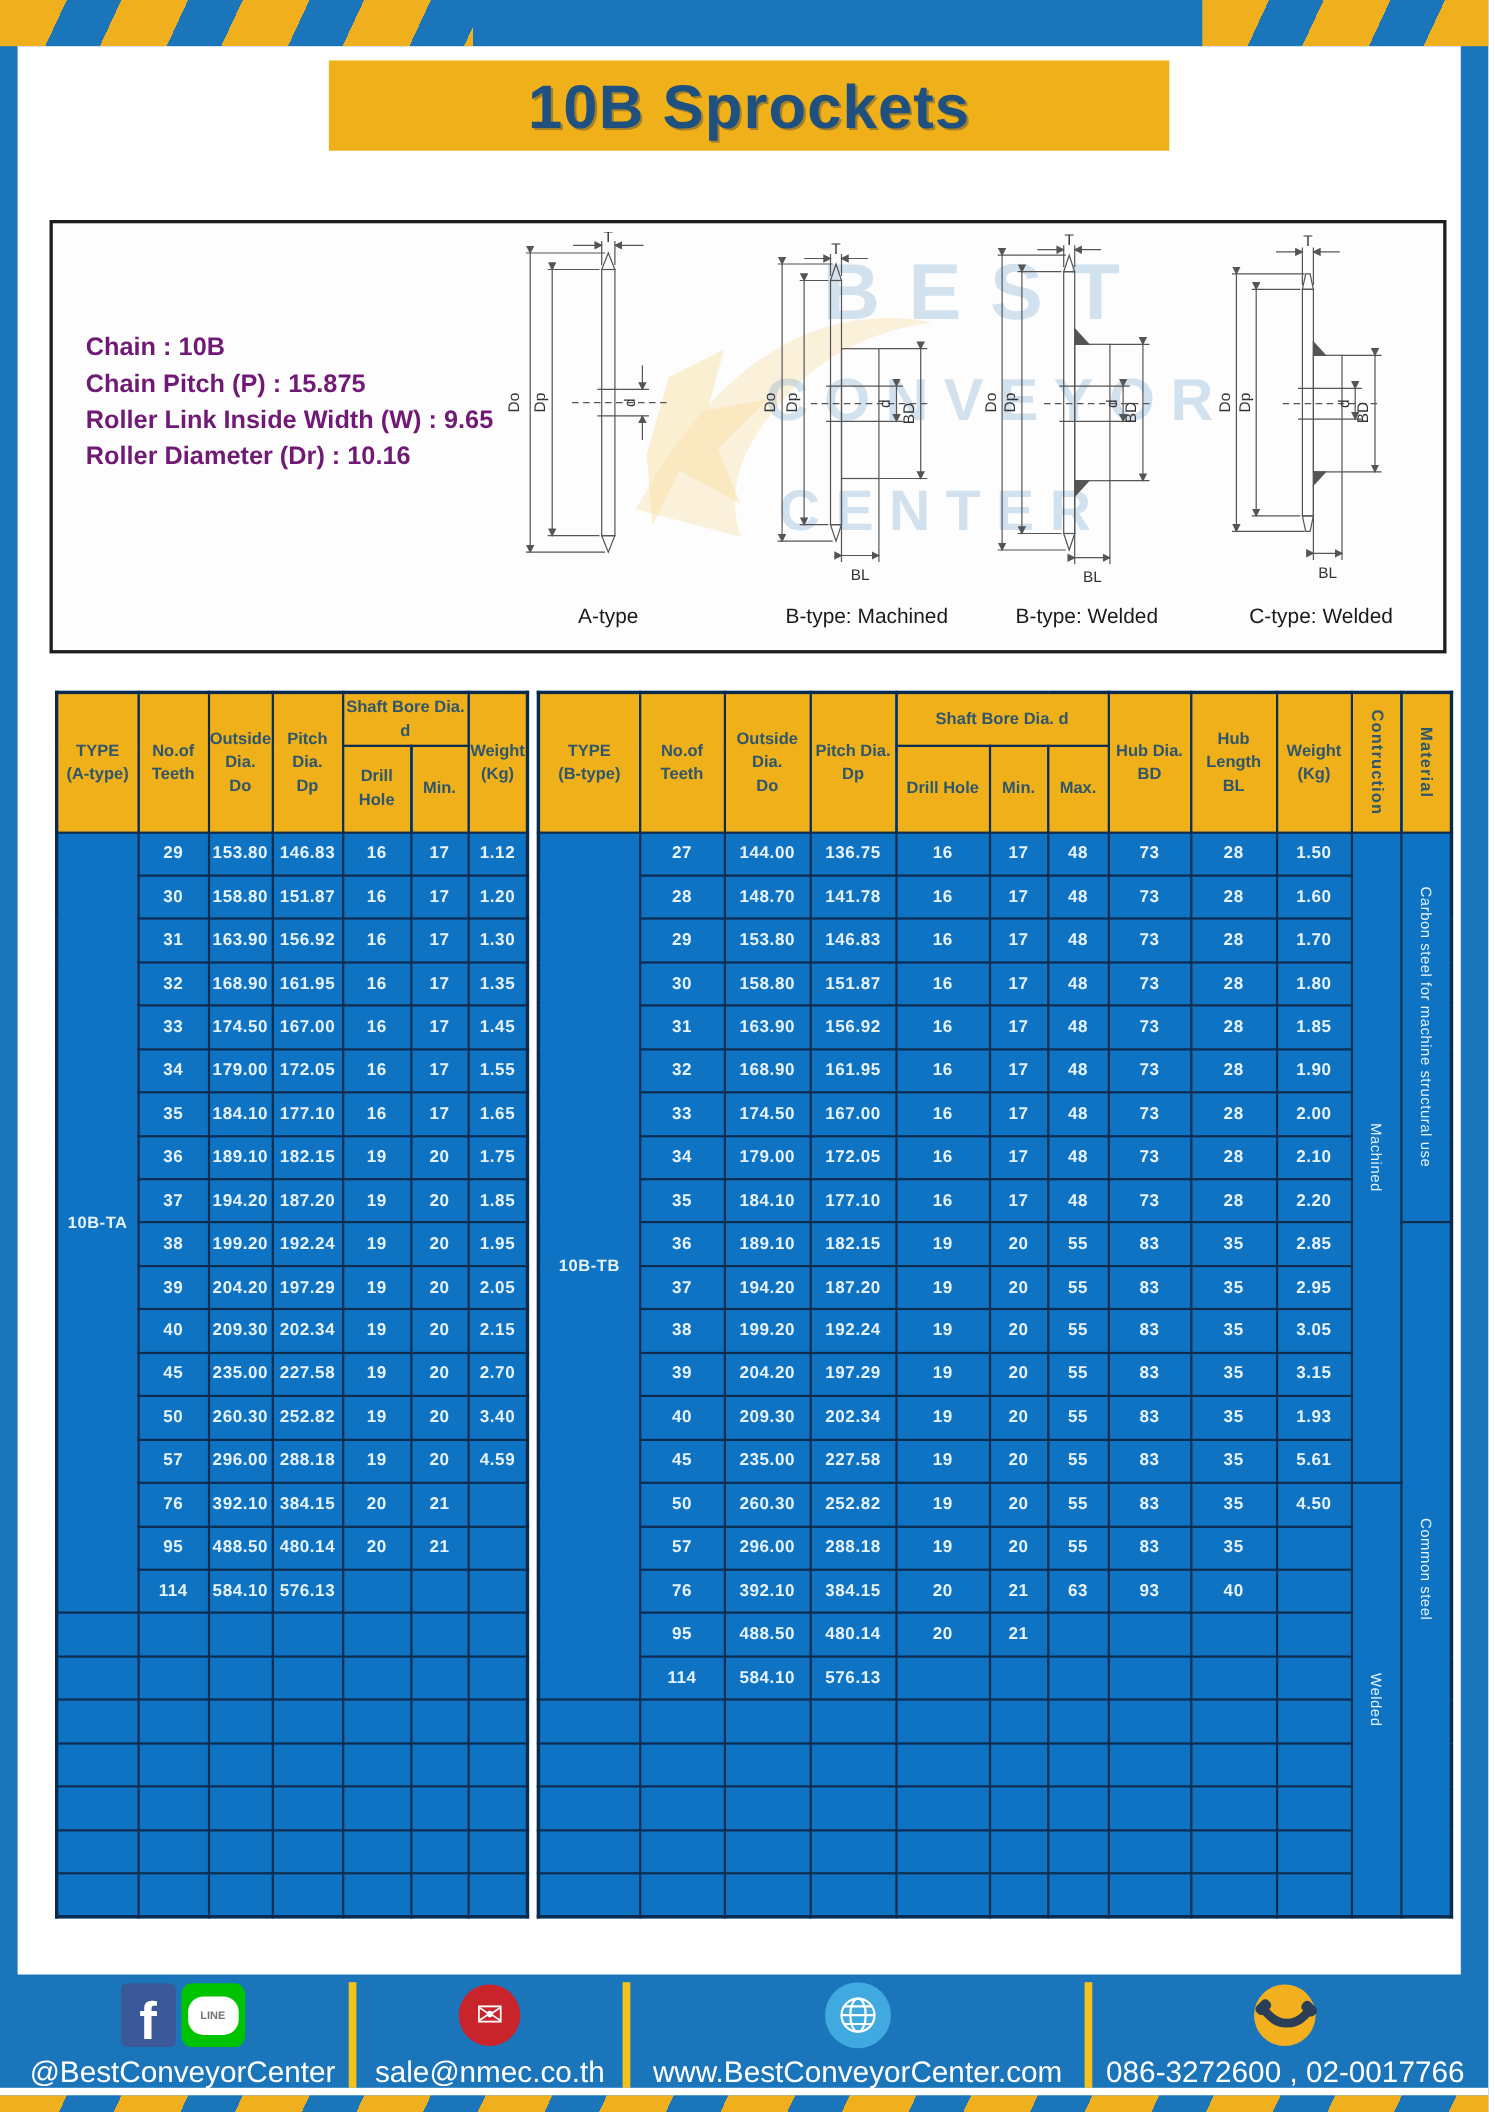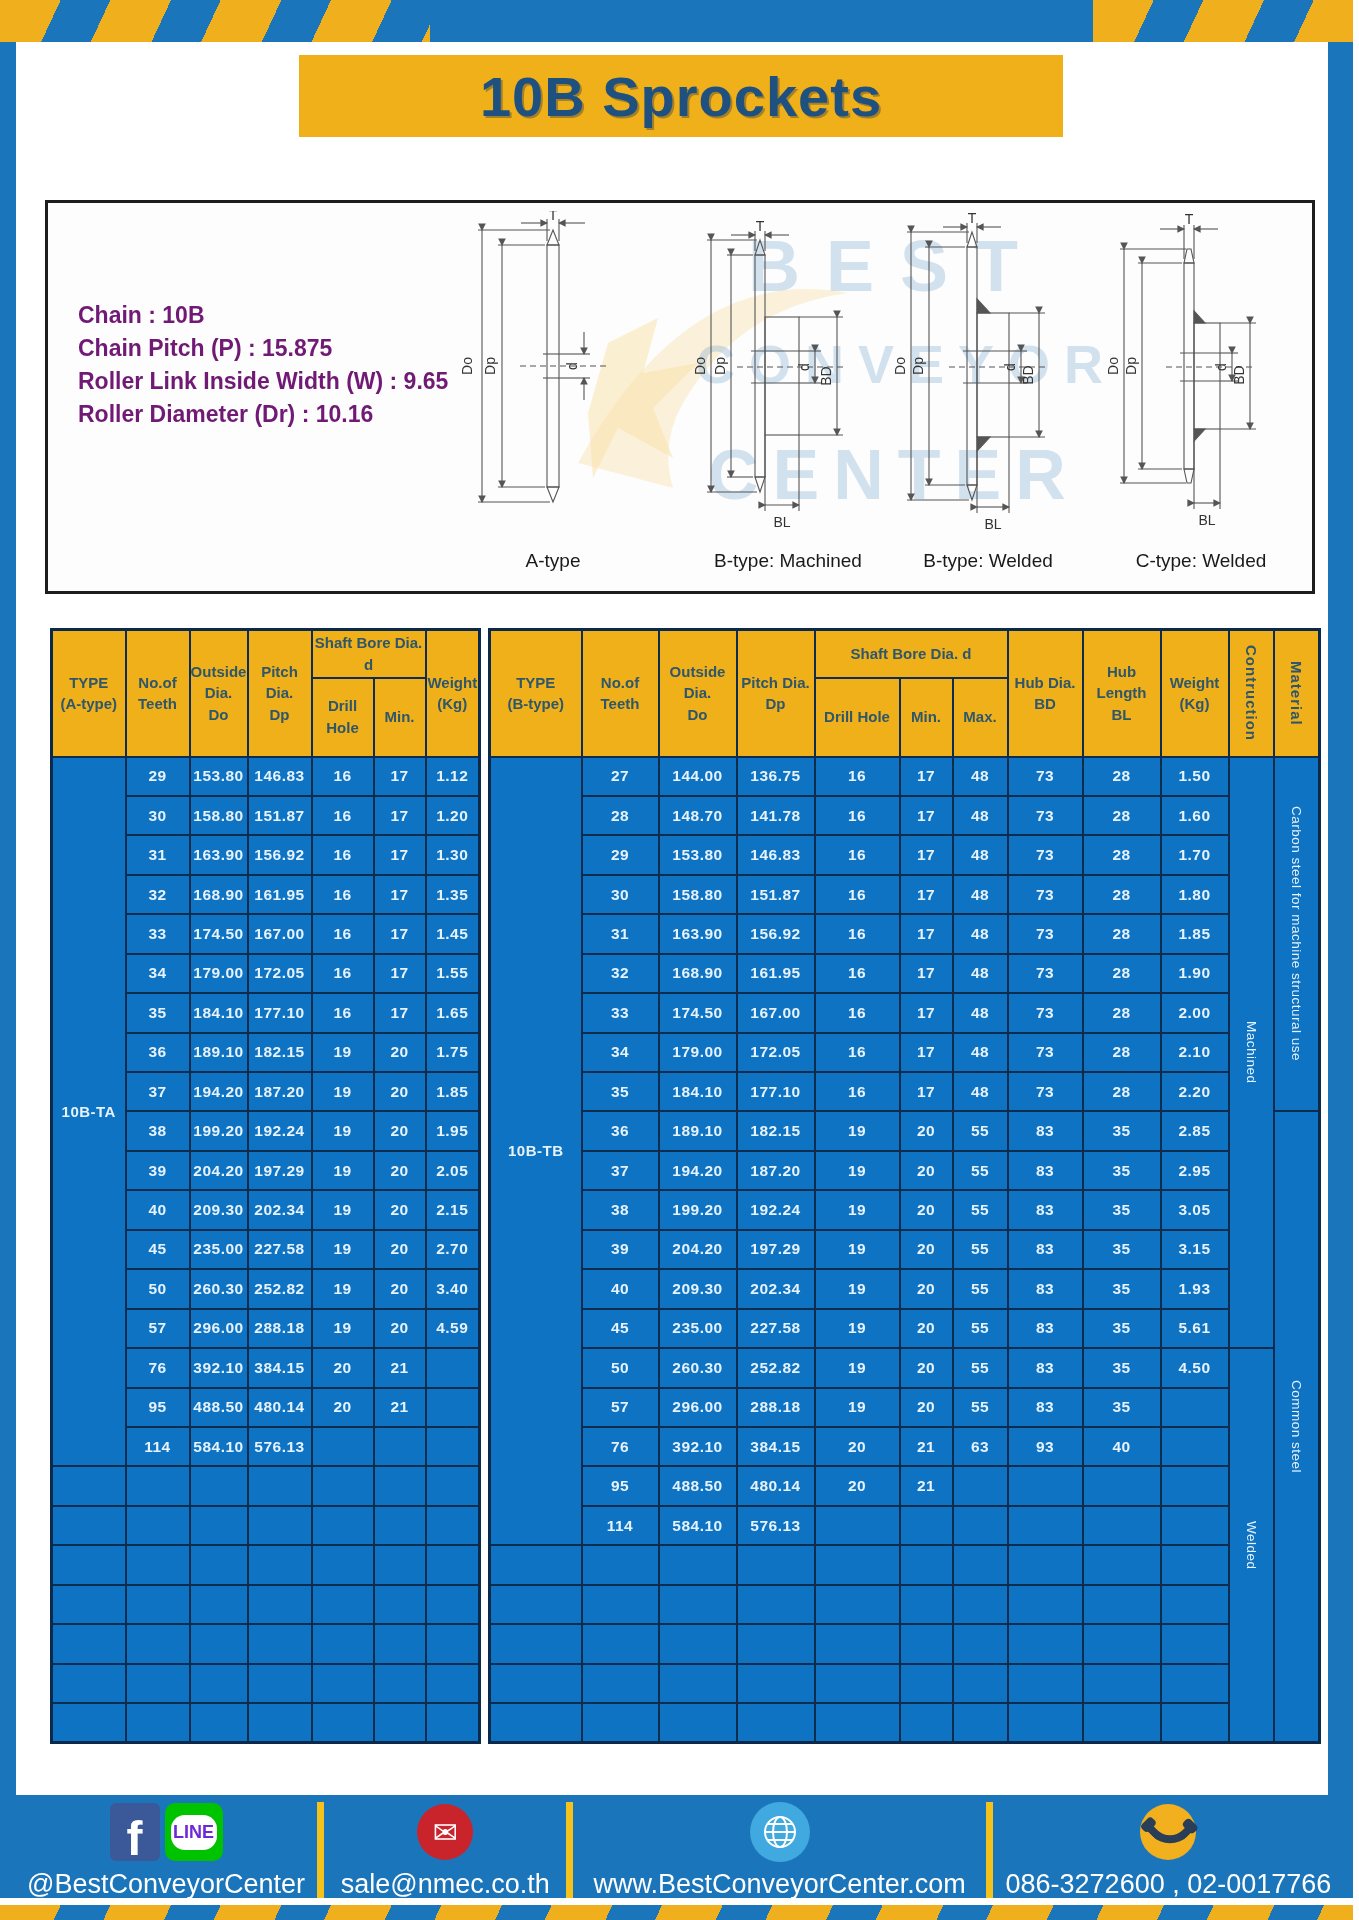--- a/index.html
+++ b/index.html
@@ -17,21 +17,21 @@
              text-shadow:2px 2px 0 rgba(25,40,70,.35)}
 
   .drawbox{position:absolute;left:29px;top:158px;width:1264px;height:388px;background:#fdfdfd;
            border:3px solid #1d1d1d}
   .specs{position:absolute;left:30px;top:96px;z-index:3}
   .spec-line{font-size:23px;font-weight:bold;color:#701a75;line-height:33px;white-space:nowrap}
 
   .wm-text{position:absolute;color:rgba(122,168,208,.32);font-weight:bold;z-index:1;white-space:nowrap}
   #wm1{left:700px;top:22px;font-size:72px;letter-spacing:26px}
   #wm2{left:648px;top:130px;font-size:54px;letter-spacing:14px}
-  #wm3{left:660px;top:232px;font-size:70px;letter-spacing:14px}
+  #wm3{left:660px;top:232px;font-size:52px;letter-spacing:14px}
   .wm-logo{position:absolute;left:500px;top:20px;z-index:1;opacity:.55}
 
   .figure{position:absolute;top:8px;z-index:2}
   #figA{left:410px}#figB{left:645px}#figC{left:845px}#figD{left:1058px}
   .figcap{position:absolute;top:347px;width:220px;text-align:center;font-size:19px;color:#1a1a1a;z-index:2}
   #capA{left:395px}#capB{left:630px}#capC{left:830px}#capD{left:1043px}
   .dim-t{fill:#333;font-size:14px;font-family:"Liberation Sans",sans-serif}
 
   table.dt{position:absolute;top:586px;border-collapse:collapse;table-layout:fixed;
            background:#0f73c4;border:3px solid #0a2a4d}
@@ -53,21 +53,21 @@
   .fg1{width:300px}.fg2{width:240px}.fg3{width:410px}.fg4{width:349px}
   .fdiv{width:7px;height:96px;background:#f5c21c;margin-top:2px}
   .ficons{height:64px;display:flex;align-items:center;gap:5px}
   .flabel{margin-top:5px;font-size:27px;font-weight:normal;color:#fff;white-space:nowrap}
 
   .fb{width:50px;height:58px;background:#3b5998;border-radius:6px;color:#fff;font-size:48px;
       font-weight:bold;display:flex;align-items:flex-end;justify-content:center;line-height:.92}
   .line-icon{width:58px;height:58px;background:#00c300;border-radius:10px;position:relative;
       display:flex;align-items:center;justify-content:center}
   .line-bubble{width:46px;height:35px;background:#fff;border-radius:14px;display:flex;
-      align-items:center;justify-content:center;color:#6d28d9;font-weight:bold;font-size:18px}
+      align-items:center;justify-content:center;color:#737373;font-weight:bold;font-size:10px}
   .line-icon::after{content:"";position:absolute;left:14px;bottom:5px;width:0;height:0;
       border:7px solid transparent;border-top-color:#fff;transform:rotate(18deg)}
   .mail{width:56px;height:56px;border-radius:50%;background:#c9242b;color:#fff;display:flex;
       align-items:center;justify-content:center;font-size:30px}
   .globe{width:60px;height:60px;border-radius:50%;background:#3fa9e0;display:flex;
       align-items:center;justify-content:center}
   .phone{width:56px;height:56px;border-radius:50%;background:#f2b01e;display:flex;
       align-items:center;justify-content:center}
   .handset{position:relative;width:26px;height:26px;border-left:8px solid #2a3e57;
       border-bottom:8px solid #2a3e57;border-bottom-left-radius:26px;transform:rotate(-45deg);

